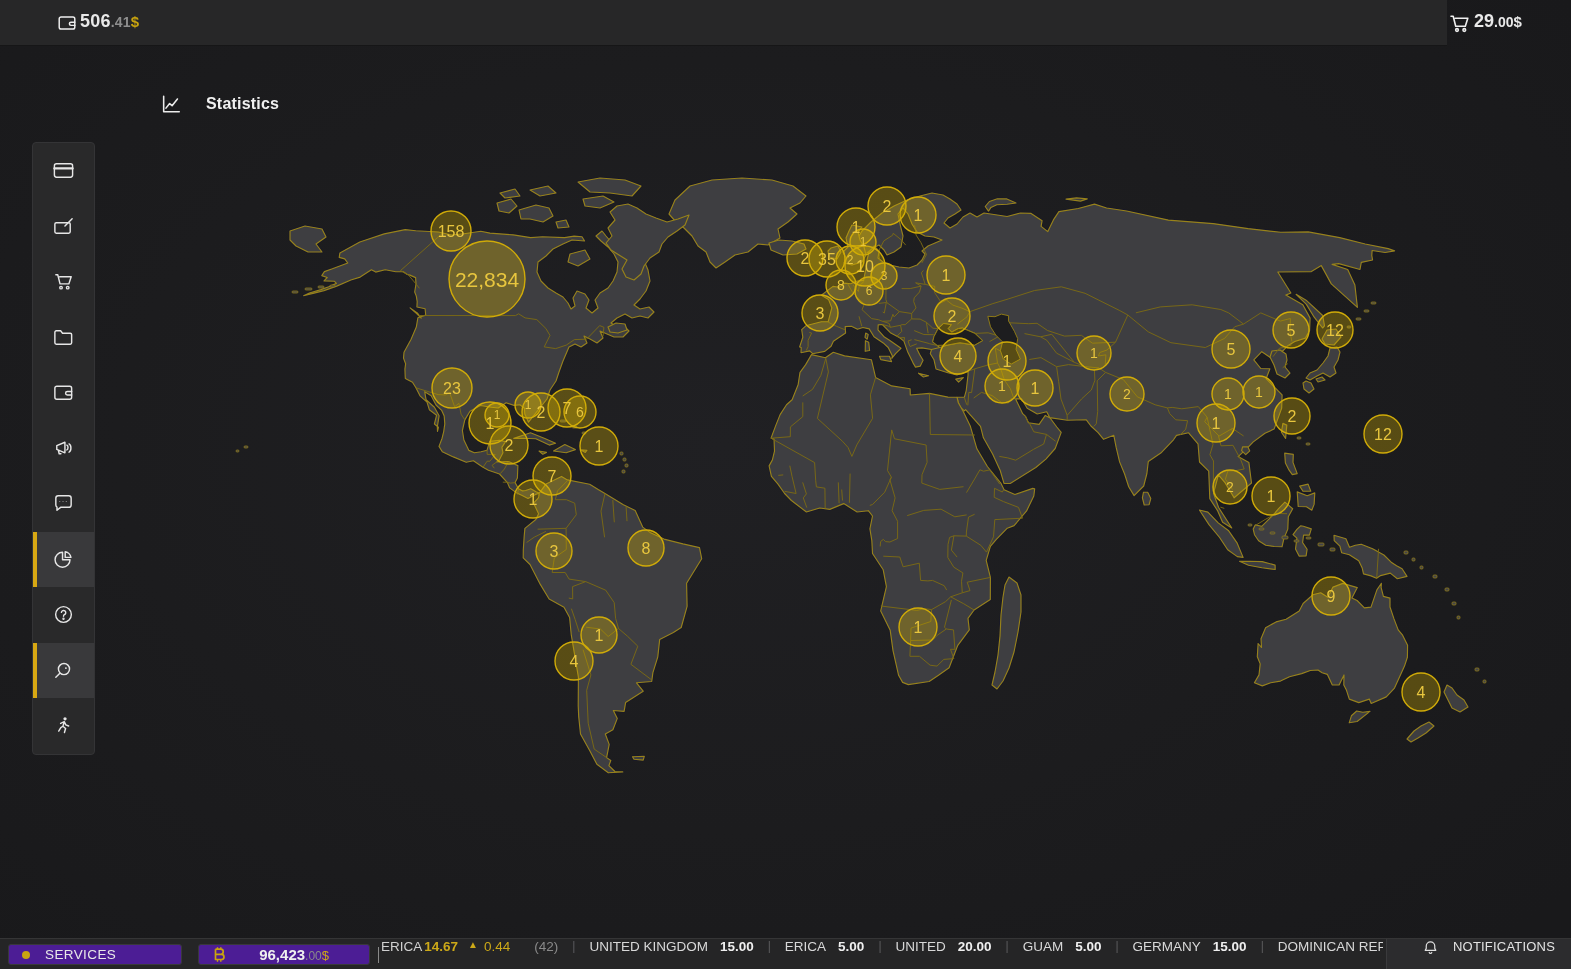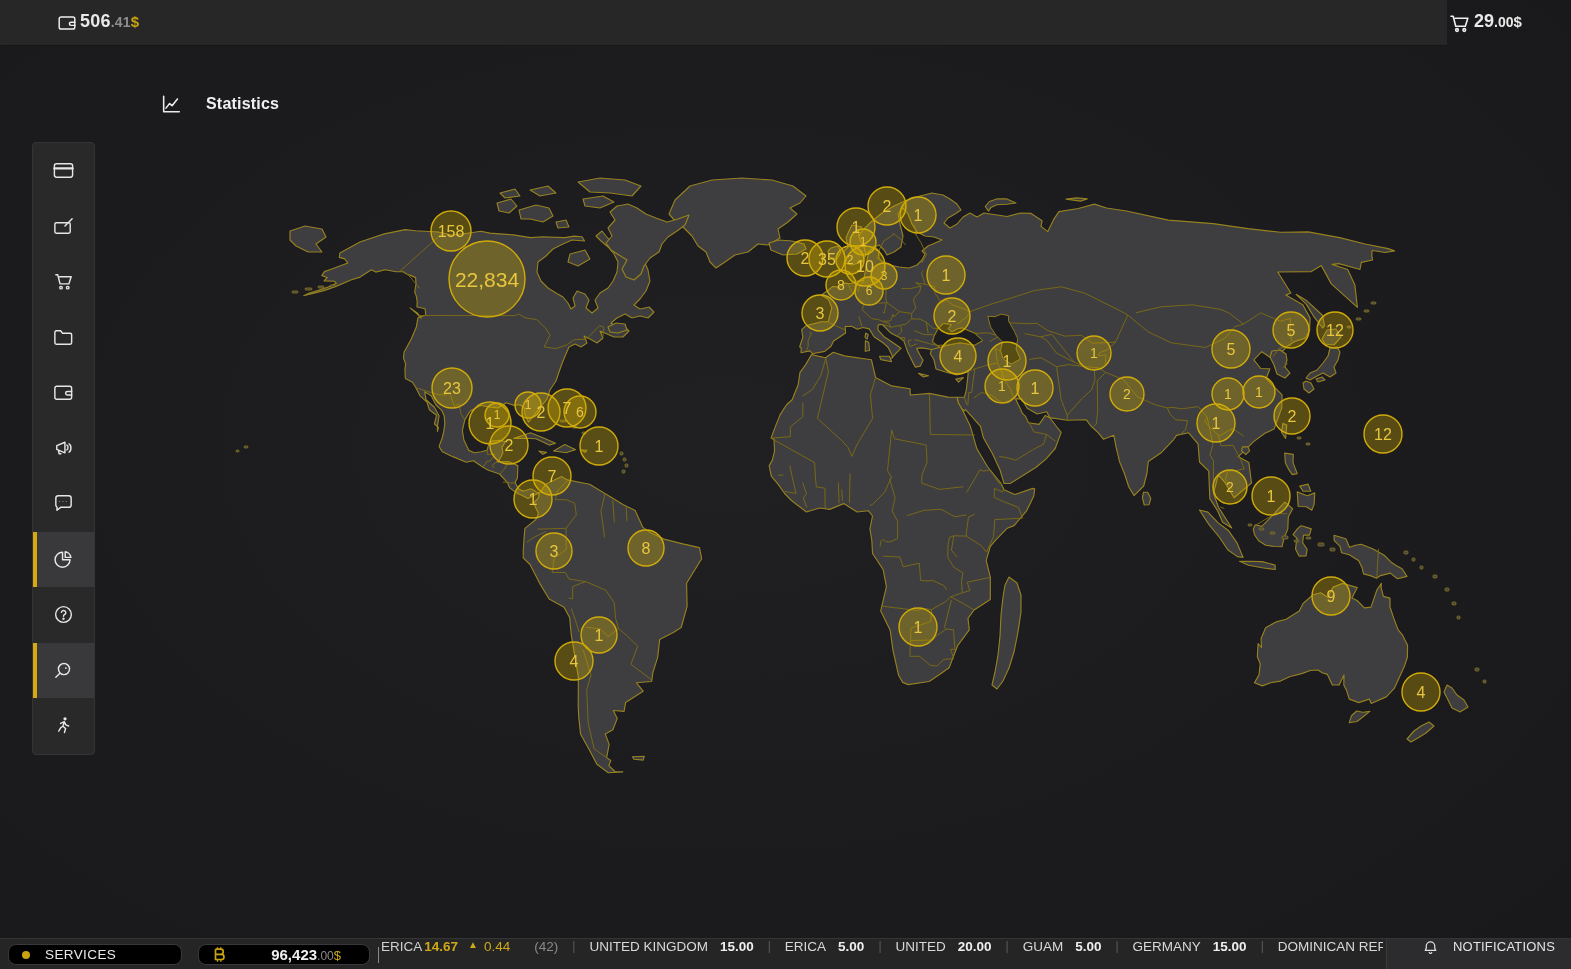--- a/index.html
+++ b/index.html
@@ -11,21 +11,21 @@
 #top .cartw{position:absolute;left:1447px;top:11px}
 #top .amt2{position:absolute;left:1474px;top:11px;font-size:18px;font-weight:bold;color:#e9e9e9}
 #hdr{position:absolute;left:160px;top:93px;z-index:4;display:flex;align-items:center}
 #hdr .t{margin-left:24px;font-size:16px;font-weight:bold;color:#f0f0f0;letter-spacing:0.2px}
 #side{position:absolute;left:32px;top:142px;width:63px;z-index:6;background:#29292a;border:1px solid #343436;border-radius:4px;overflow:hidden}
 #side .it{height:55.5px;display:flex;align-items:center;justify-content:center;position:relative}
 #side .it.act{background:#39393b}
 #side .it.act::before{content:"";position:absolute;left:0;top:0;bottom:0;width:4px;background:#d8a813}
 #map{position:absolute;left:0;top:0;z-index:1}
 #bot{position:absolute;left:0;bottom:0;width:1571px;height:31px;background:#252526;border-top:1px solid #353536;z-index:7;font-size:13.5px;color:#d8d8d8;white-space:nowrap}
-#bot .box{position:absolute;top:5px;height:21px;background:#000000;border:1px solid #39393b;border-radius:8px;display:flex;align-items:center}
+#bot .box{position:absolute;top:5px;height:21px;background:#4c1d95;border:1px solid #39393b;border-radius:3px;display:flex;align-items:center}
 #bot .tick{position:absolute;top:0;height:31px;display:flex;align-items:flex-start}
 .caret{position:absolute;left:378px;top:8px;width:1px;height:16px;background:#8a8a8a}
 .dot{width:8px;height:8px;border-radius:50%;background:#c9a40f;display:inline-block}
 .sep{color:#5c5c5e;padding:0 14px;font-size:12px}
 .num{font-weight:bold;color:#efefef;margin-left:12px}
 .yel{color:#cda918}
 .gry{color:#8a8a8a}
 #notif{position:absolute;right:0;top:0;width:185px;height:38px;background:#2c2c2e;border-left:1px solid #3a3a3c;display:flex;align-items:flex-start;z-index:8;padding-left:35px}
 #notif span{margin-left:14px;color:#e3e3e3;font-size:13px;letter-spacing:0.2px}
 </style></head>
@@ -596,21 +596,21 @@
     </div>
   <div class="box" style="left:198px;width:172px">
       <span style="margin-left:13px;display:flex">
         <svg width="15" height="17" viewBox="0 0 14 17">
           <g stroke="#c9a40f" stroke-width="1.7" fill="none">
             <path d="M3 3.2 h5.2 a2.55 2.55 0 0 1 0 5.1 h-5.2 h5.9 a2.6 2.6 0 0 1 0 5.2 h-5.9 V 3.2" stroke-linejoin="round"></path>
             <path d="M5 3 V 1.2 M8.3 3 V 1.2 M5 15.8 V 14 M8.3 15.8 V 14" stroke-width="1.4"></path>
           </g>
         </svg>
       </span>
-      <span style="margin-left:auto;margin-right:28px"><span class="num" style="font-size:15px">96,423</span><span class="gry" style="font-size:12px">.00</span><span class="yel" style="font-size:13px">$</span></span>
+      <span style="margin-left:auto;margin-right:40px"><span class="num" style="font-size:15px">96,423</span><span class="gry" style="font-size:12px">.00</span><span class="yel" style="font-size:13px">$</span></span>
     </div>
   <div class="caret"></div>
     <div class="tick" style="left:381px;width:1002px;overflow:hidden">
     <span style="color:#d0d0d0">ERICA</span>
       <span class="yel" style="margin-left:2px;font-weight:bold">14.67</span>
     <span class="yel" style="margin-left:10px;font-size:10px">▲</span>
       <span class="yel" style="margin-left:6px">0.44</span>
     <span class="gry" style="margin-left:24px">(42)</span>
     <span class="sep">|</span>
       <span>UNITED KINGDOM</span>

